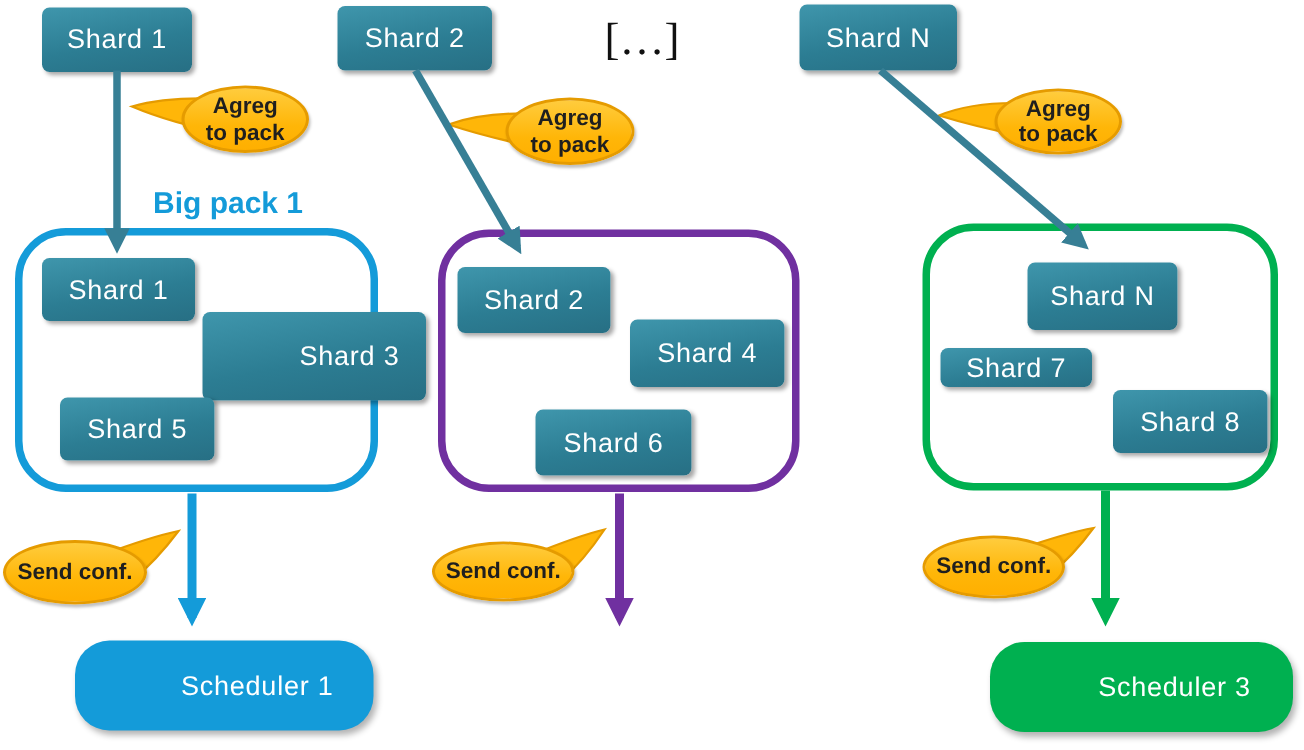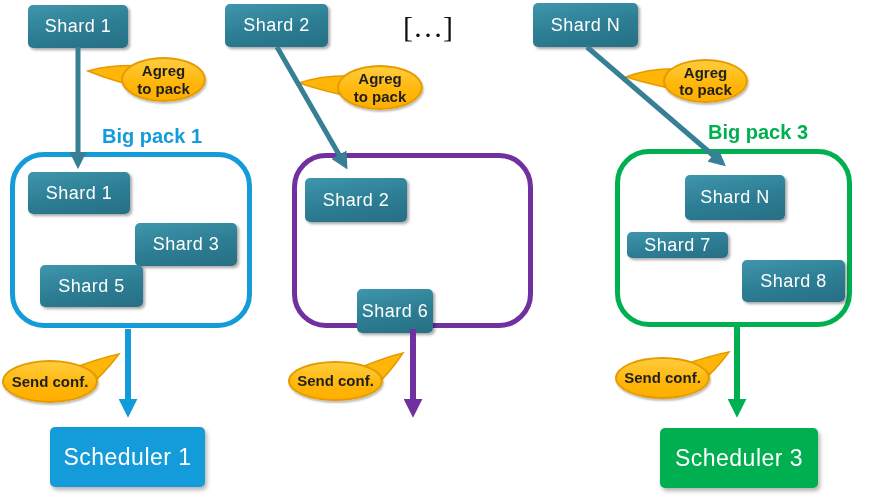--- a/index.html
+++ b/index.html
@@ -31,24 +31,25 @@
   .bubble {
     position:absolute;
     background:linear-gradient(180deg,#ffcc3d 0%, #ffb608 60%, #ffaf00 100%);
     border:2px solid #e59b00; border-radius:50%;
     display:flex; align-items:center; justify-content:center;
     text-align:center; font-weight:bold; font-size:15px; color:#1f1f1f;
     line-height:1.15; box-shadow:1px 2px 2px rgba(0,0,0,0.25);
     box-sizing:border-box;
   }
   .scheduler {
-    position:absolute; color:#ffffff; font-size:23px;
+    position:absolute; color:#ffffff; font-size:18px;
     display:flex; align-items:center; justify-content:center;
-    border-radius:5px; box-shadow:2px 3px 4px rgba(0,0,0,0.3);
+    border-radius:23px; box-shadow:2px 3px 4px rgba(0,0,0,0.3);
     letter-spacing:0.5px;
+    padding-left:44px;
   }
   .ellipsis {
     position:absolute; color:#111111; font-size:30px;
     font-family:"Liberation Serif", serif;
   }
 </style>
 </head>
 <body>
 
 <div id="canvas">
@@ -67,32 +68,32 @@
     <div class="shard" style="left:28px; top:5px; width:100px; height:43px;">Shard 1</div>
     <div class="shard" style="left:225px; top:4px; width:103px; height:43px;">Shard 2</div>
     <div class="ellipsis" style="left:403px; top:10px;">[…]</div>
     <div class="shard" style="left:533px; top:3px; width:105px; height:44px;">Shard N</div>
 
     <div class="bubble" style="left:121px; top:57px; width:85px; height:45px; padding:0 12px;">Agreg to pack</div>
     <div class="bubble" style="left:337px; top:65px; width:86px; height:45px; padding:0 12px;">Agreg to pack</div>
     <div class="bubble" style="left:663px; top:59px; width:85px; height:44px; padding:0 12px;">Agreg to pack</div>
 
     <div class="pack-label" style="left: 102px; top: 125px; width: 150px; color: rgb(20, 155, 217);">Big pack 1</div>
-    <div class="pack-label" style="left: 708px; top: 121px; width: 150px; color: rgb(0, 176, 80);">Big pack 3</div>
 
     <div class="pack" style="left: 10px; top: 152px; width: 242px; height: 176px; border-color: rgb(20, 155, 217);"></div>
     <div class="pack" style="left: 292px; top: 153px; width: 241px; height: 175px; border-color: rgb(112, 48, 160);"></div>
     <div class="pack" style="left: 615px; top: 149px; width: 237px; height: 178px; border-color: rgb(0, 176, 80);"></div>
 
     <div class="shard" style="left:28px;  top:172px; width:102px; height:42px;">Shard 1</div>
-    <div class="shard" style="left:135px; top:223px; width:102px; height:43px;">Shard 3</div>
+    <div class="shard" style="left:135px; top:208px; width:102px; height:59px;padding-left:47px;">Shard 3</div>
     <div class="shard" style="left:40px;  top:265px; width:103px; height:42px;">Shard 5</div>
 
     <div class="shard" style="left:305px; top:178px; width:102px; height:44px;">Shard 2</div>
-    <div class="shard" style="left:357px; top:273px; width:76px; height:44px;margin-top:16px;">Shard 6</div>
+    <div class="shard" style="left:420px; top:213px; width:103px; height:45px;">Shard 4</div>
+    <div class="shard" style="left:357px; top:273px; width:104px; height:44px;">Shard 6</div>
 
     <div class="shard" style="left:685px; top:175px; width:100px; height:45px;">Shard N</div>
     <div class="shard" style="left:627px; top:232px; width:101px; height:26px;">Shard 7</div>
     <div class="shard" style="left:742px; top:260px; width:103px; height:42px;">Shard 8</div>
 
     <div class="bubble" style="left:2px;   top:360px; width:96px; height:43px;">Send conf.</div>
     <div class="bubble" style="left:288px; top:361px; width:95px; height:40px;">Send conf.</div>
     <div class="bubble" style="left:615px; top:357px; width:95px; height:42px;">Send conf.</div>
 
     <div class="scheduler" style="left: 50px; top: 427px; width: 155px; height: 60px; background-color: rgb(20, 155, 217);">Scheduler 1</div>

